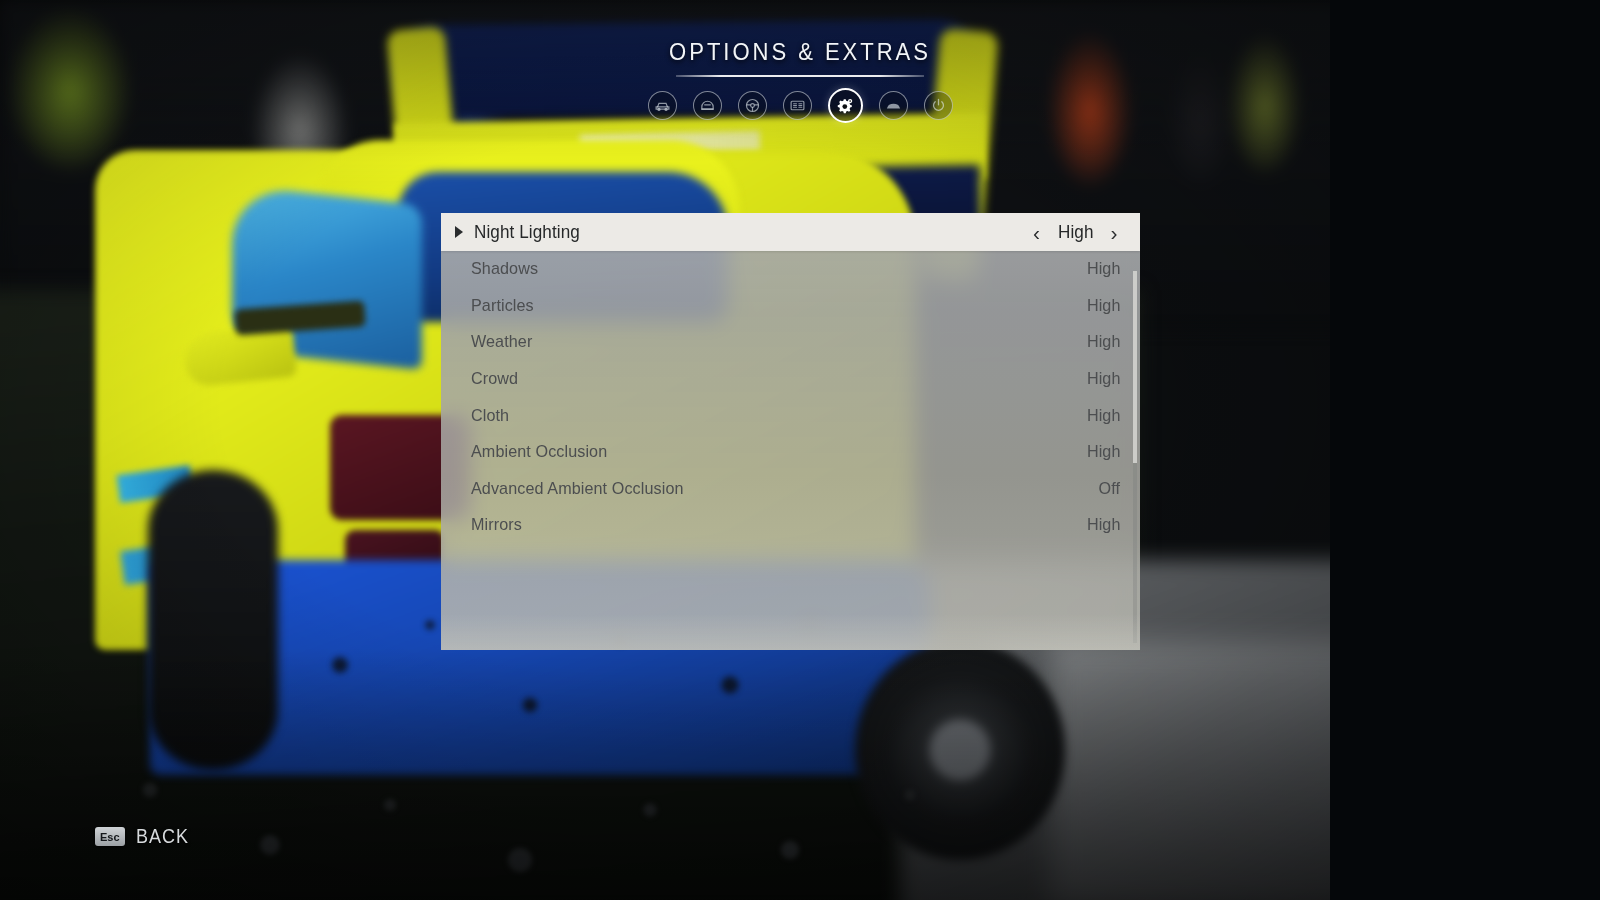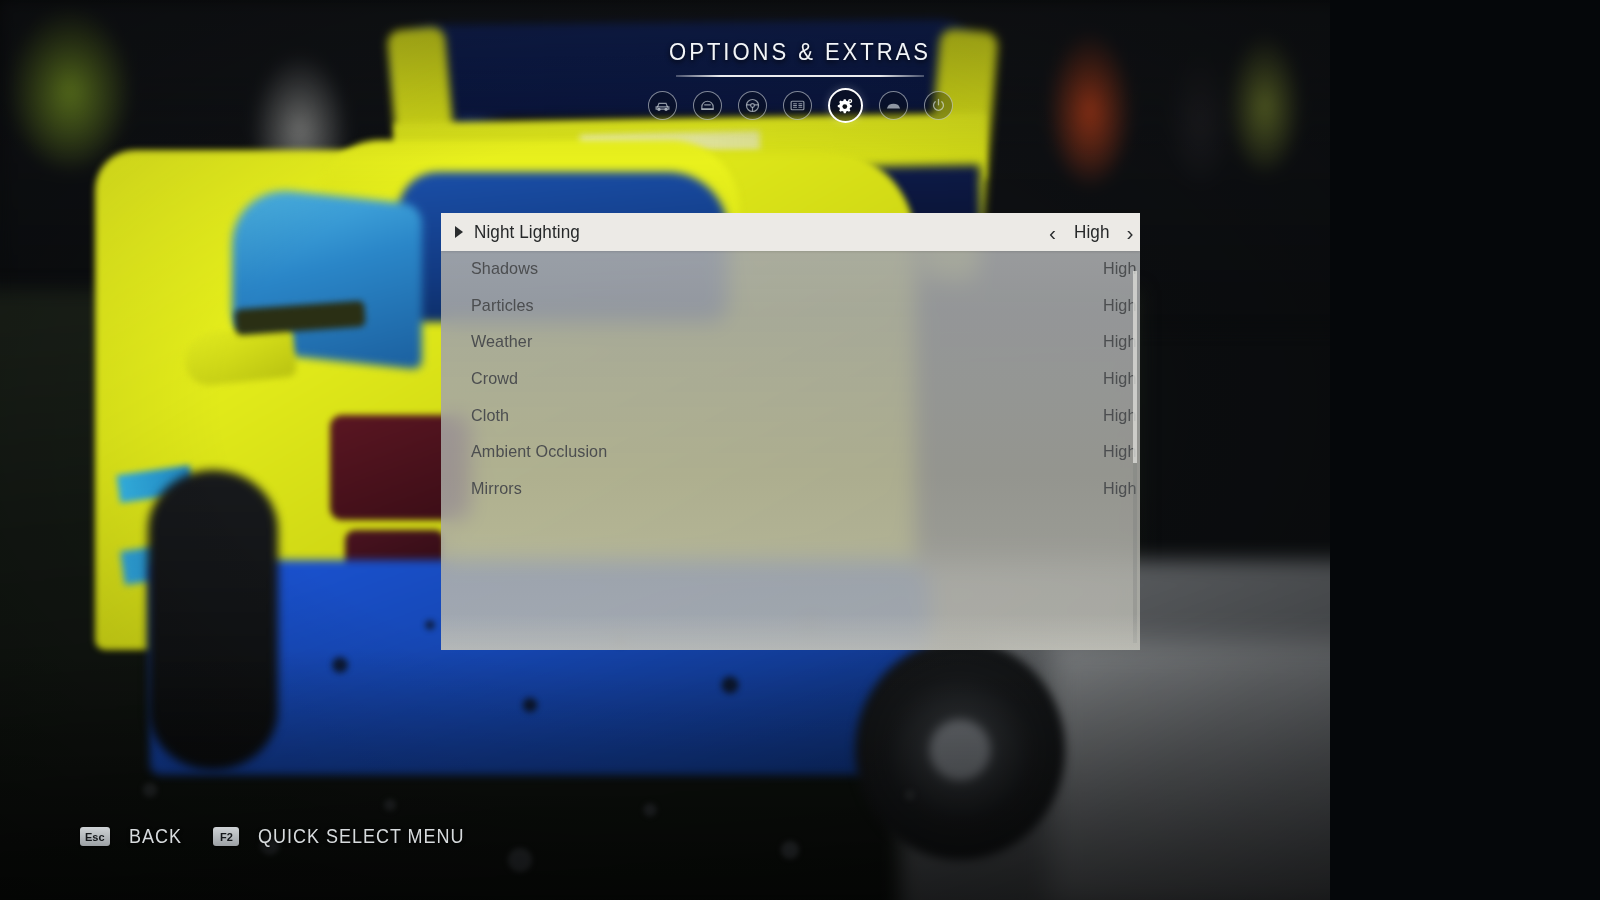--- a/index.html
+++ b/index.html
@@ -357,21 +357,21 @@
     background: rgba(92,94,96,0.55);
   }
 
   .list { position: relative; }
 
   .row {
     position: relative;
     height: 36.6px;
     display: flex;
     align-items: center;
-    padding: 0 3px 0 30px;
+    padding: 0 19px 0 30px;
     color: #4c4e50;
     font-size: 17px;
     cursor: pointer;
   }
   .row .label {
     font-family: "Liberation Sans Narrow", "Liberation Sans", sans-serif;
     transform: scaleX(0.95);
     transform-origin: left center;
     letter-spacing: .1px;
   }
@@ -433,21 +433,21 @@
 
   
   .hints {
     position: absolute;
     left: 80px; bottom: 52px;
     display: flex;
     align-items: center;
     gap: 11px;
     z-index: 20;
   }
-  .hint { display: flex; align-items: center; gap: 19px; }
+  .hint { display: flex; align-items: center; gap: 11px; }
   .key {
     min-width: 26px;
     height: 19px;
     padding: 0 5px;
     border-radius: 3px;
     background: linear-gradient(180deg, #cfd3d6 0%, #9ca1a5 100%);
     color: #15181b;
     font-size: 11px;
     font-weight: bold;
     font-family: "Liberation Sans", sans-serif;
@@ -614,20 +614,25 @@
         <span class="spacer"></span>
         <span class="value">High</span>
       </div>
 
       <div class="row">
         <span class="label">Ambient Occlusion</span>
         <span class="spacer"></span>
         <span class="value">High</span>
       </div>
 
+      <div class="row">
+        <span class="label">Advanced Ambient Occlusion</span>
+        <span class="spacer"></span>
+        <span class="value">Off</span>
+      </div>
 
       <div class="row">
         <span class="label">Mirrors</span>
         <span class="spacer"></span>
         <span class="value">High</span>
       </div>
 
     </div>
 
     <div class="scroll-track">
@@ -637,20 +642,16 @@
     <div class="panel-fade"></div>
   </div>
 
   <div class="hints">
 
     <div class="hint">
       <span class="key">Esc</span>
       <span class="hint-label">BACK</span>
     </div>
 
-    <div class="hint">
-      <span class="key">F2</span>
-      <span class="hint-label">QUICK SELECT MENU</span>
-    </div>
 
   </div>
 
 </div>
 
 </body></html>

